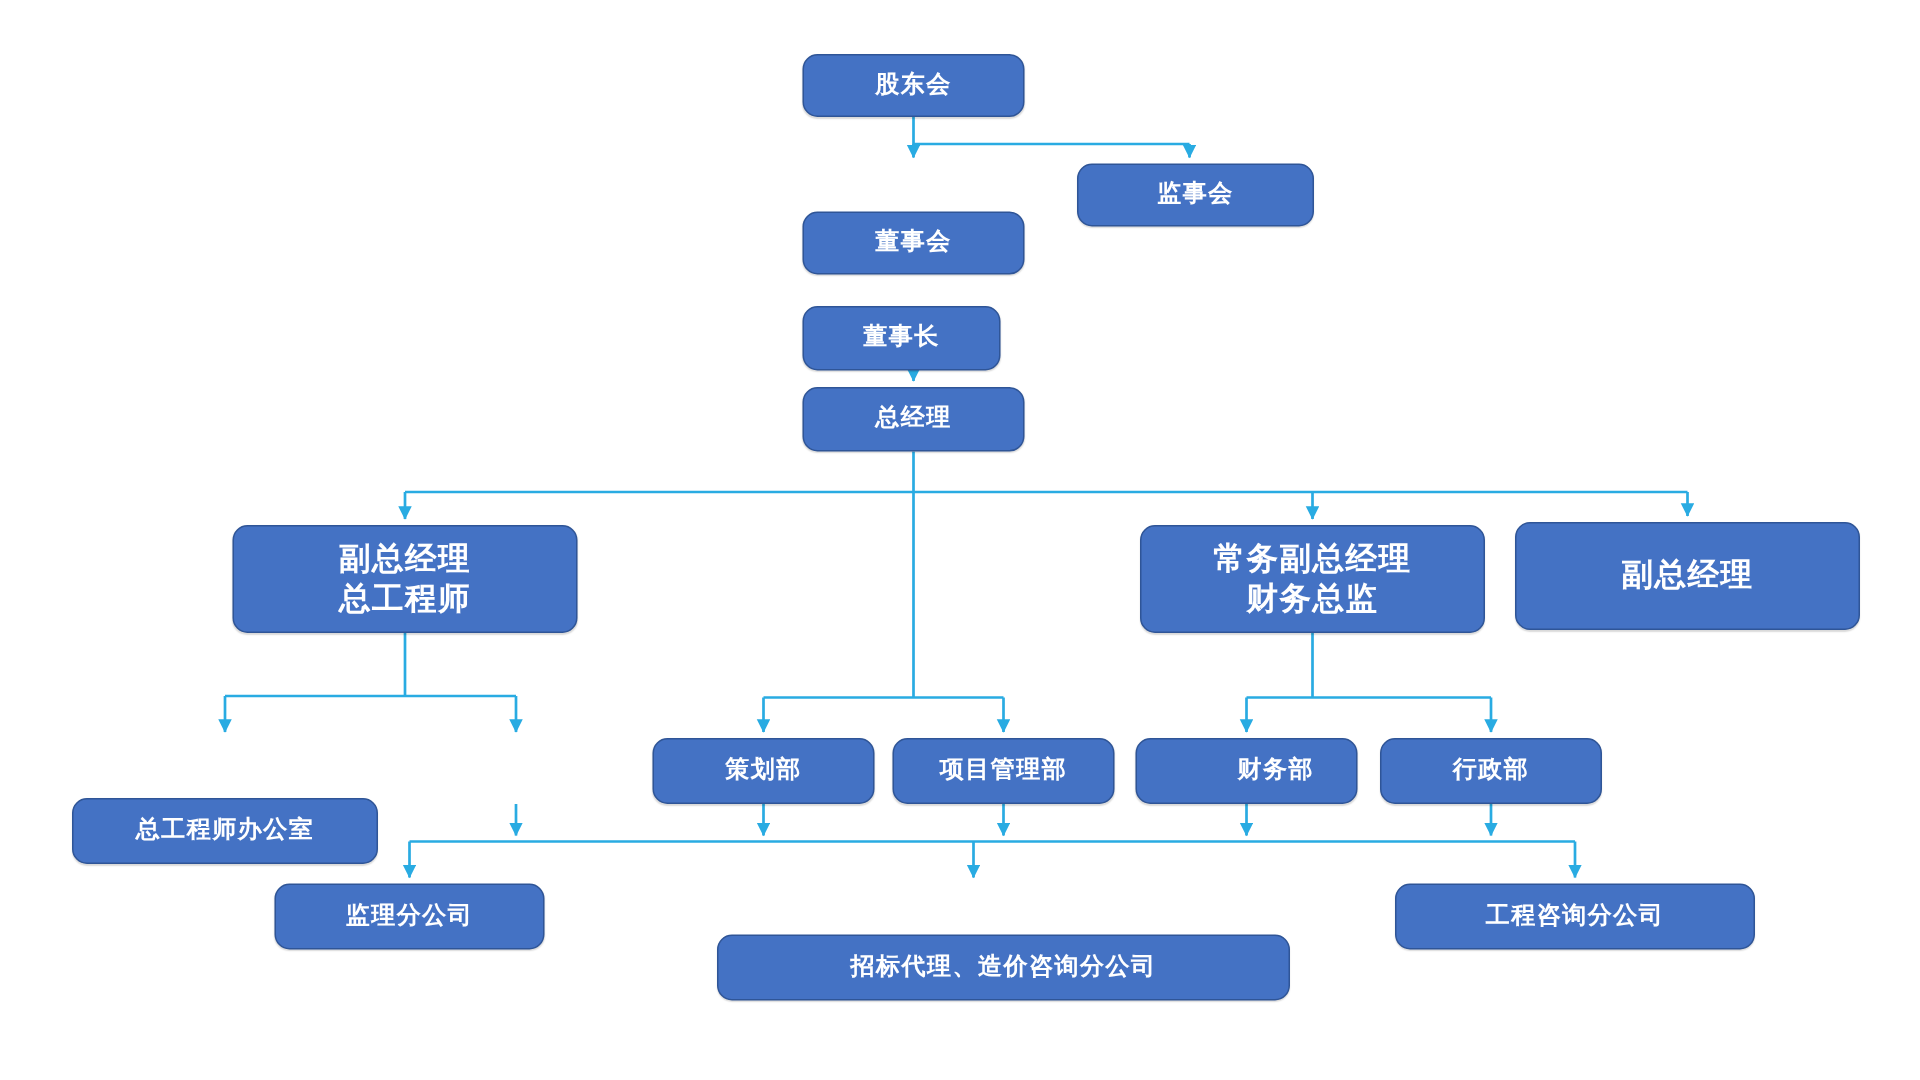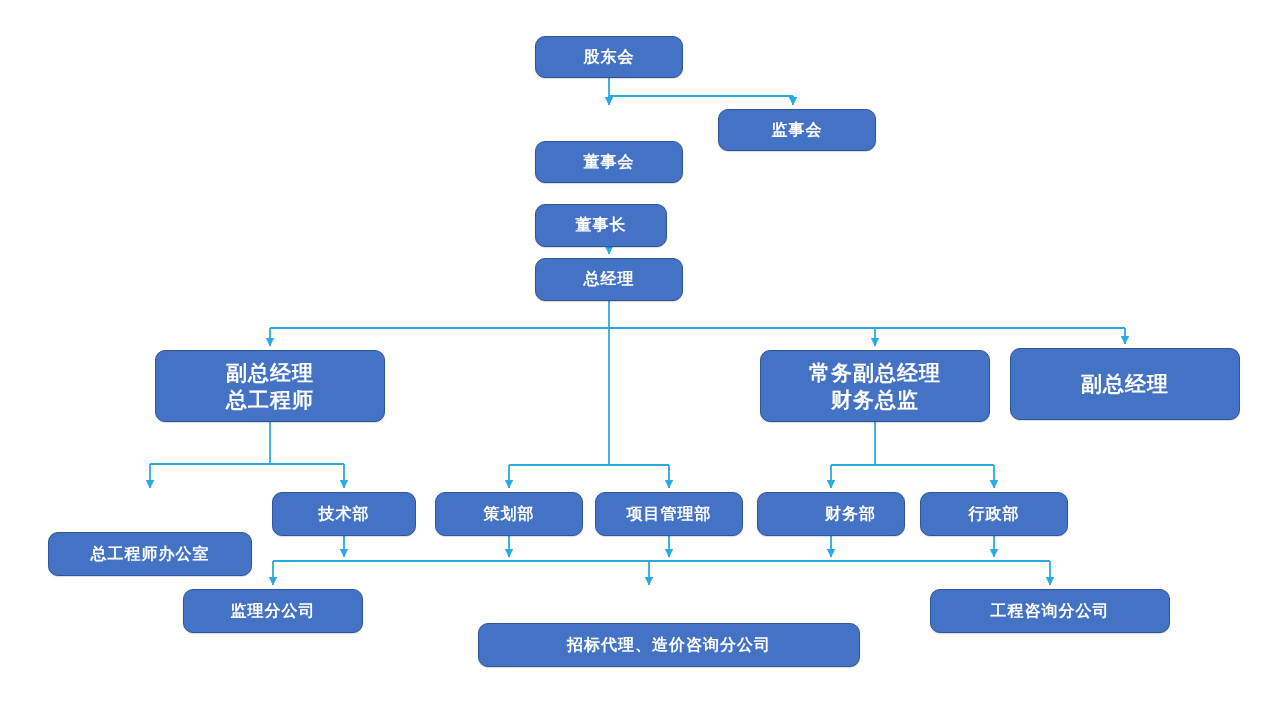--- a/index.html
+++ b/index.html
@@ -126,23 +126,20 @@
     <span>常务副总经理</span>
     <span>财务总监</span>
   </div>
   <div class="node big" style="left:1010px; top:348px; width:230px; height:72px;">
     <span>副总经理</span>
   </div>
 
   <div class="node" style="left:48px; top:492px; width:204px; height:44px;margin-top:40px;">
     <span>总工程师办公室</span>
   </div>
-  <div class="node" style="left:272px; top:492px; width:144px; height:44px;">
-    <span>技术部</span>
-  </div>
   <div class="node" style="left:435px; top:492px; width:148px; height:44px;">
     <span>策划部</span>
   </div>
   <div class="node" style="left:595px; top:492px; width:148px; height:44px;">
     <span>项目管理部</span>
   </div>
   <div class="node" style="left:757px; top:492px; width:148px; height:44px;padding-left:39px;">
     <span>财务部</span>
   </div>
   <div class="node" style="left:920px; top:492px; width:148px; height:44px;">

